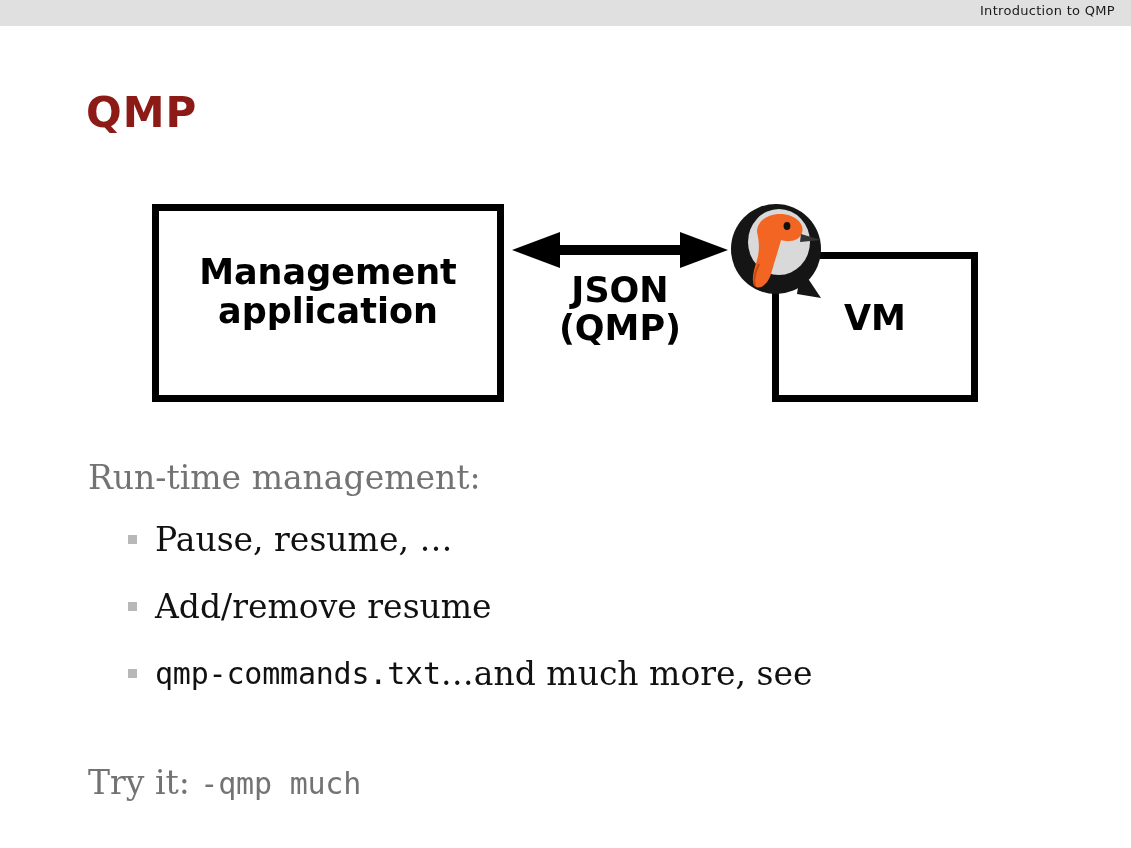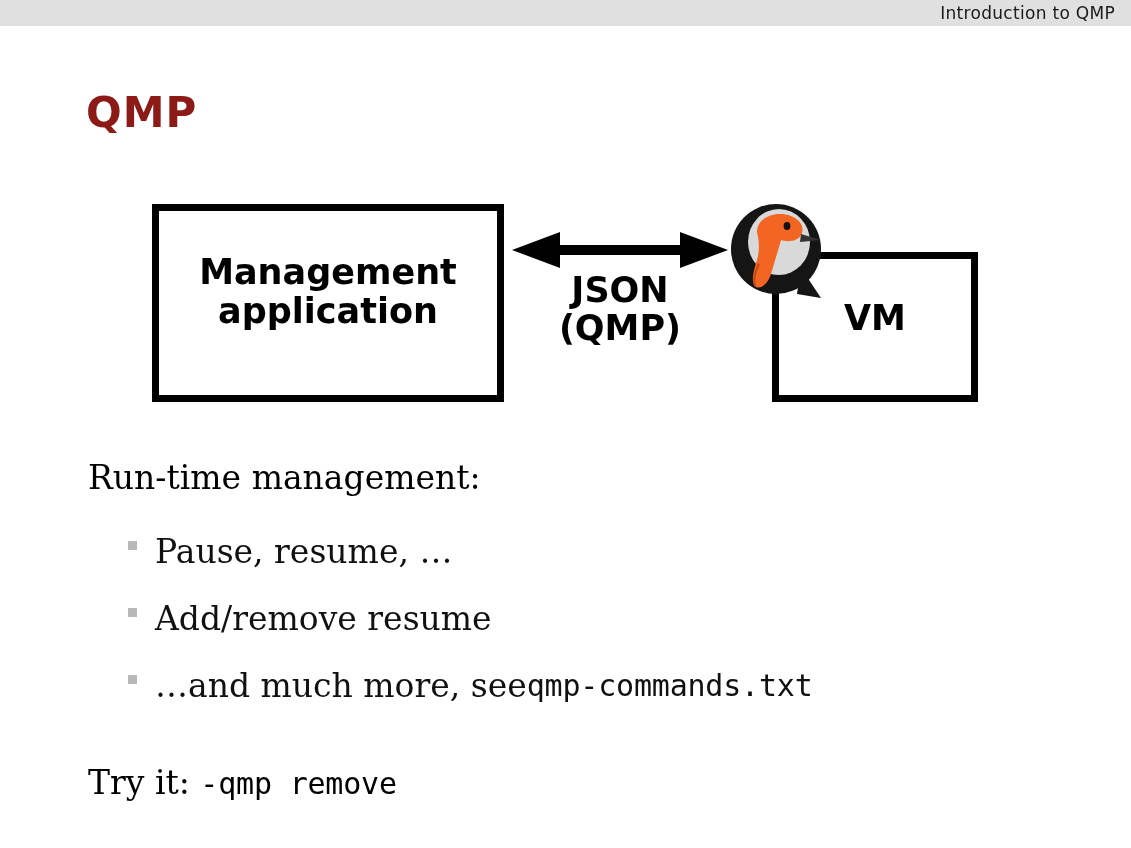--- a/index.html
+++ b/index.html
@@ -24,21 +24,21 @@
     left: 0; top: 0;
     width: 1131px;
     height: 26px;
     background: #e0e0e0;
   }
   #header-title {
     position: absolute;
     right: 16px;
     top: 3px;
     font-family: "DejaVu Sans", sans-serif;
-    font-size: 17px;
+    font-size: 13px;
     color: #1a1a1a;
     letter-spacing: 0.3px;
     white-space: nowrap;
   }
 
   
   #redhat-logo {
     position: absolute;
     left: 26px;
     top: 20px;
@@ -143,21 +143,21 @@
   
   #body-text {
     position: absolute;
     left: 0;
     top: 458px;
     width: 1131px;
   }
   .body-line {
     position: absolute;
     font-family: "DejaVu Serif", serif;
-    color: #000000;
+    color: #737373;
     white-space: nowrap;
   }
   #intro-line {
     left: 88px;
     top: 0;
     font-size: 33px;
   }
   .bullet-row {
     position: absolute;
     left: 128px;
@@ -169,21 +169,20 @@
     height: 9px;
     background: #b8b8b8;
     margin-right: 18px;
     flex: none;
   }
   .bullet-text {
     font-family: "DejaVu Serif", serif;
     font-size: 33px;
     color: #111111;
     white-space: nowrap;
-    margin-top: 12px;
   }
   .mono {
     font-family: "DejaVu Sans Mono", monospace;
     font-size: 30px;
     letter-spacing: -0.2px;
   }
   #bullet-0 { top: 62px; }
   #bullet-1 { top: 129px; }
   #bullet-2 { top: 196px; }
   #try-line {
@@ -248,20 +247,20 @@
       <span class="bullet-text">Pause, resume, …</span>
     </div>
 
     <div class="bullet-row" id="bullet-1">
       <span class="bullet-marker"></span>
       <span class="bullet-text">Add/remove resume</span>
     </div>
 
     <div class="bullet-row" id="bullet-2">
       <span class="bullet-marker"></span>
-      <span class="bullet-text">…and much more, see </span>
-        <span class="bullet-text mono">qmp-commands.txt</span>
-    </div>
-
-    <div class="body-line" id="try-line"><span>Try it: </span><span class="mono">-qmp remove</span></div>
+      <span class="bullet-text mono">qmp-commands.txt</span>
+        <span class="bullet-text">…and much more, see </span>
+    </div>
+
+    <div class="body-line" id="try-line"><span>Try it: </span><span class="mono">-qmp much</span></div>
   </div>
 
 </div>
 
 </body></html>

